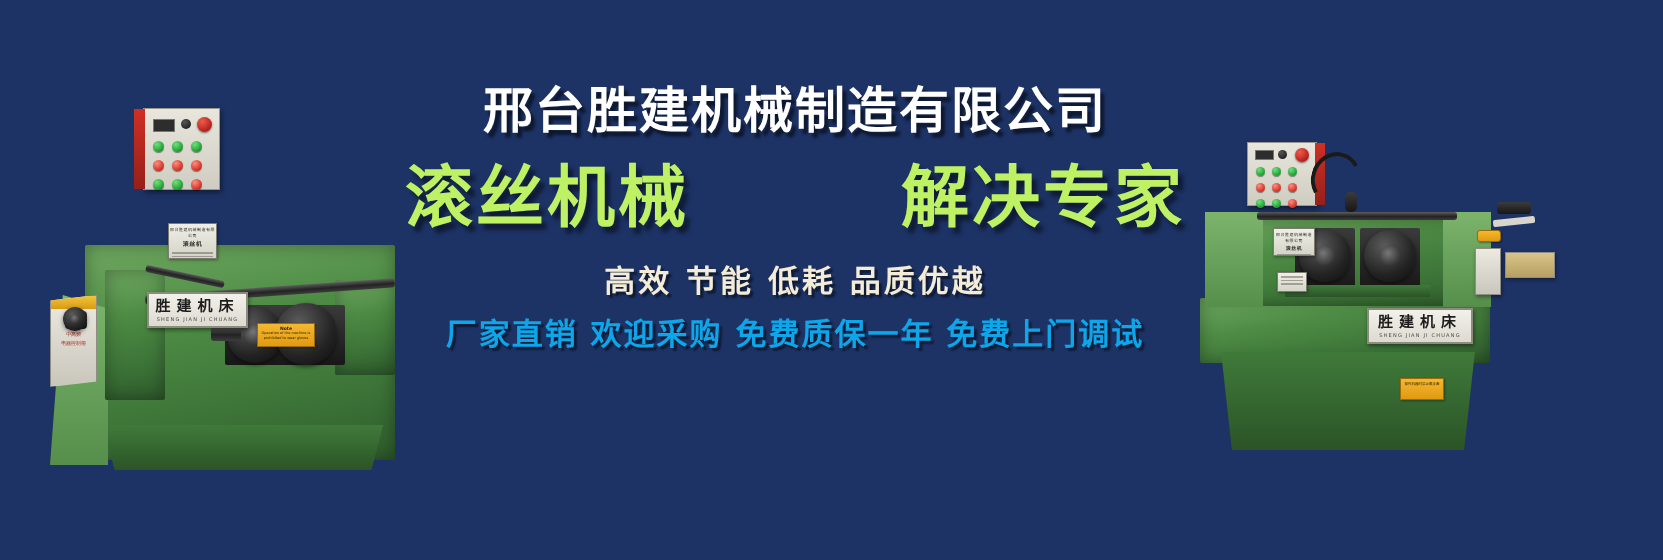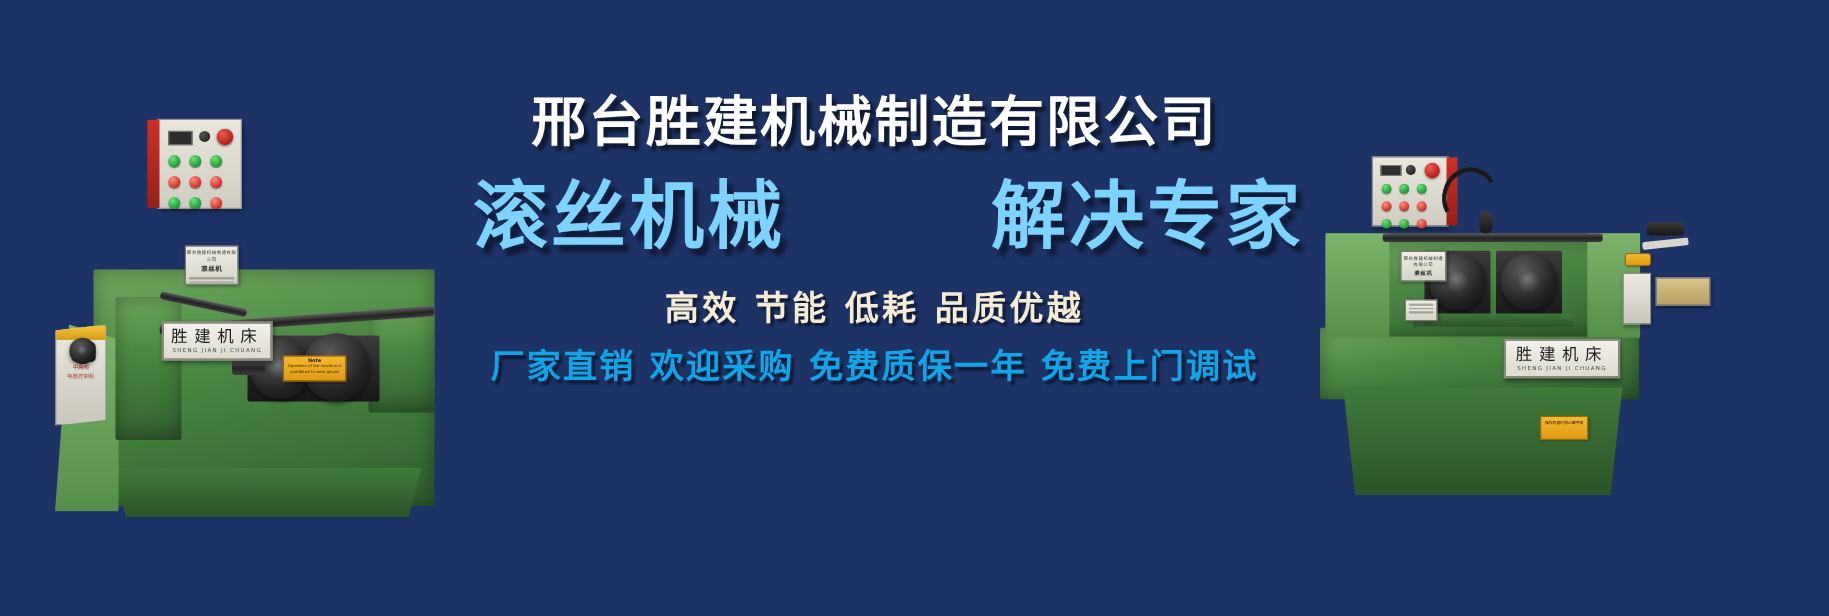--- a/index.html
+++ b/index.html
@@ -24,25 +24,24 @@
     letter-spacing:2px;line-height:1;
     text-shadow:4px 5px 3px rgba(0,0,0,.55);
     white-space:nowrap;
   }
   .headline{
     margin-top:28px;
     display:flex;justify-content:space-between;align-items:center;
     padding:0 10px;
   }
   .headline span{
-    font-size:68px;font-weight:800;color:#7dd3fc;
+    font-size:68px;font-weight:800;color:#bef264;
     letter-spacing:3px;line-height:1;
     text-shadow:5px 6px 4px rgba(0,0,0,.5);
     white-space:nowrap;
-    margin-left:25px;
   }
   .sub1{
     margin-top:34px;
     font-size:31px;font-weight:700;color:#f4ecd6;
     letter-spacing:3px;line-height:1;
     text-shadow:3px 3px 2px rgba(0,0,0,.5);
     white-space:nowrap;
   }
   .sub2{
     margin-top:22px;
@@ -107,21 +106,21 @@
   .nameplate{
     position:absolute;
     background:linear-gradient(180deg,#f2f1ea,#dddbd0);
     border:2px solid #8d8a7f;
     box-shadow:1px 2px 4px rgba(0,0,0,.45);
     display:flex;flex-direction:column;
     align-items:center;justify-content:center;
     overflow:hidden;
   }
   .nameplate .np-cn{
-    font-size:15px;font-weight:400;color:#1d1d1d;letter-spacing:6px;
+    font-size:15px;font-weight:700;color:#1d1d1d;letter-spacing:6px;
     font-family:"DejaVu Serif","Liberation Serif",serif;
     line-height:1;
   }
   .nameplate .np-py{
     font-size:5px;color:#4a4a4a;letter-spacing:1.2px;margin-top:2px;
     white-space:nowrap;
   }
 
   .spec-plate{
     position:absolute;

